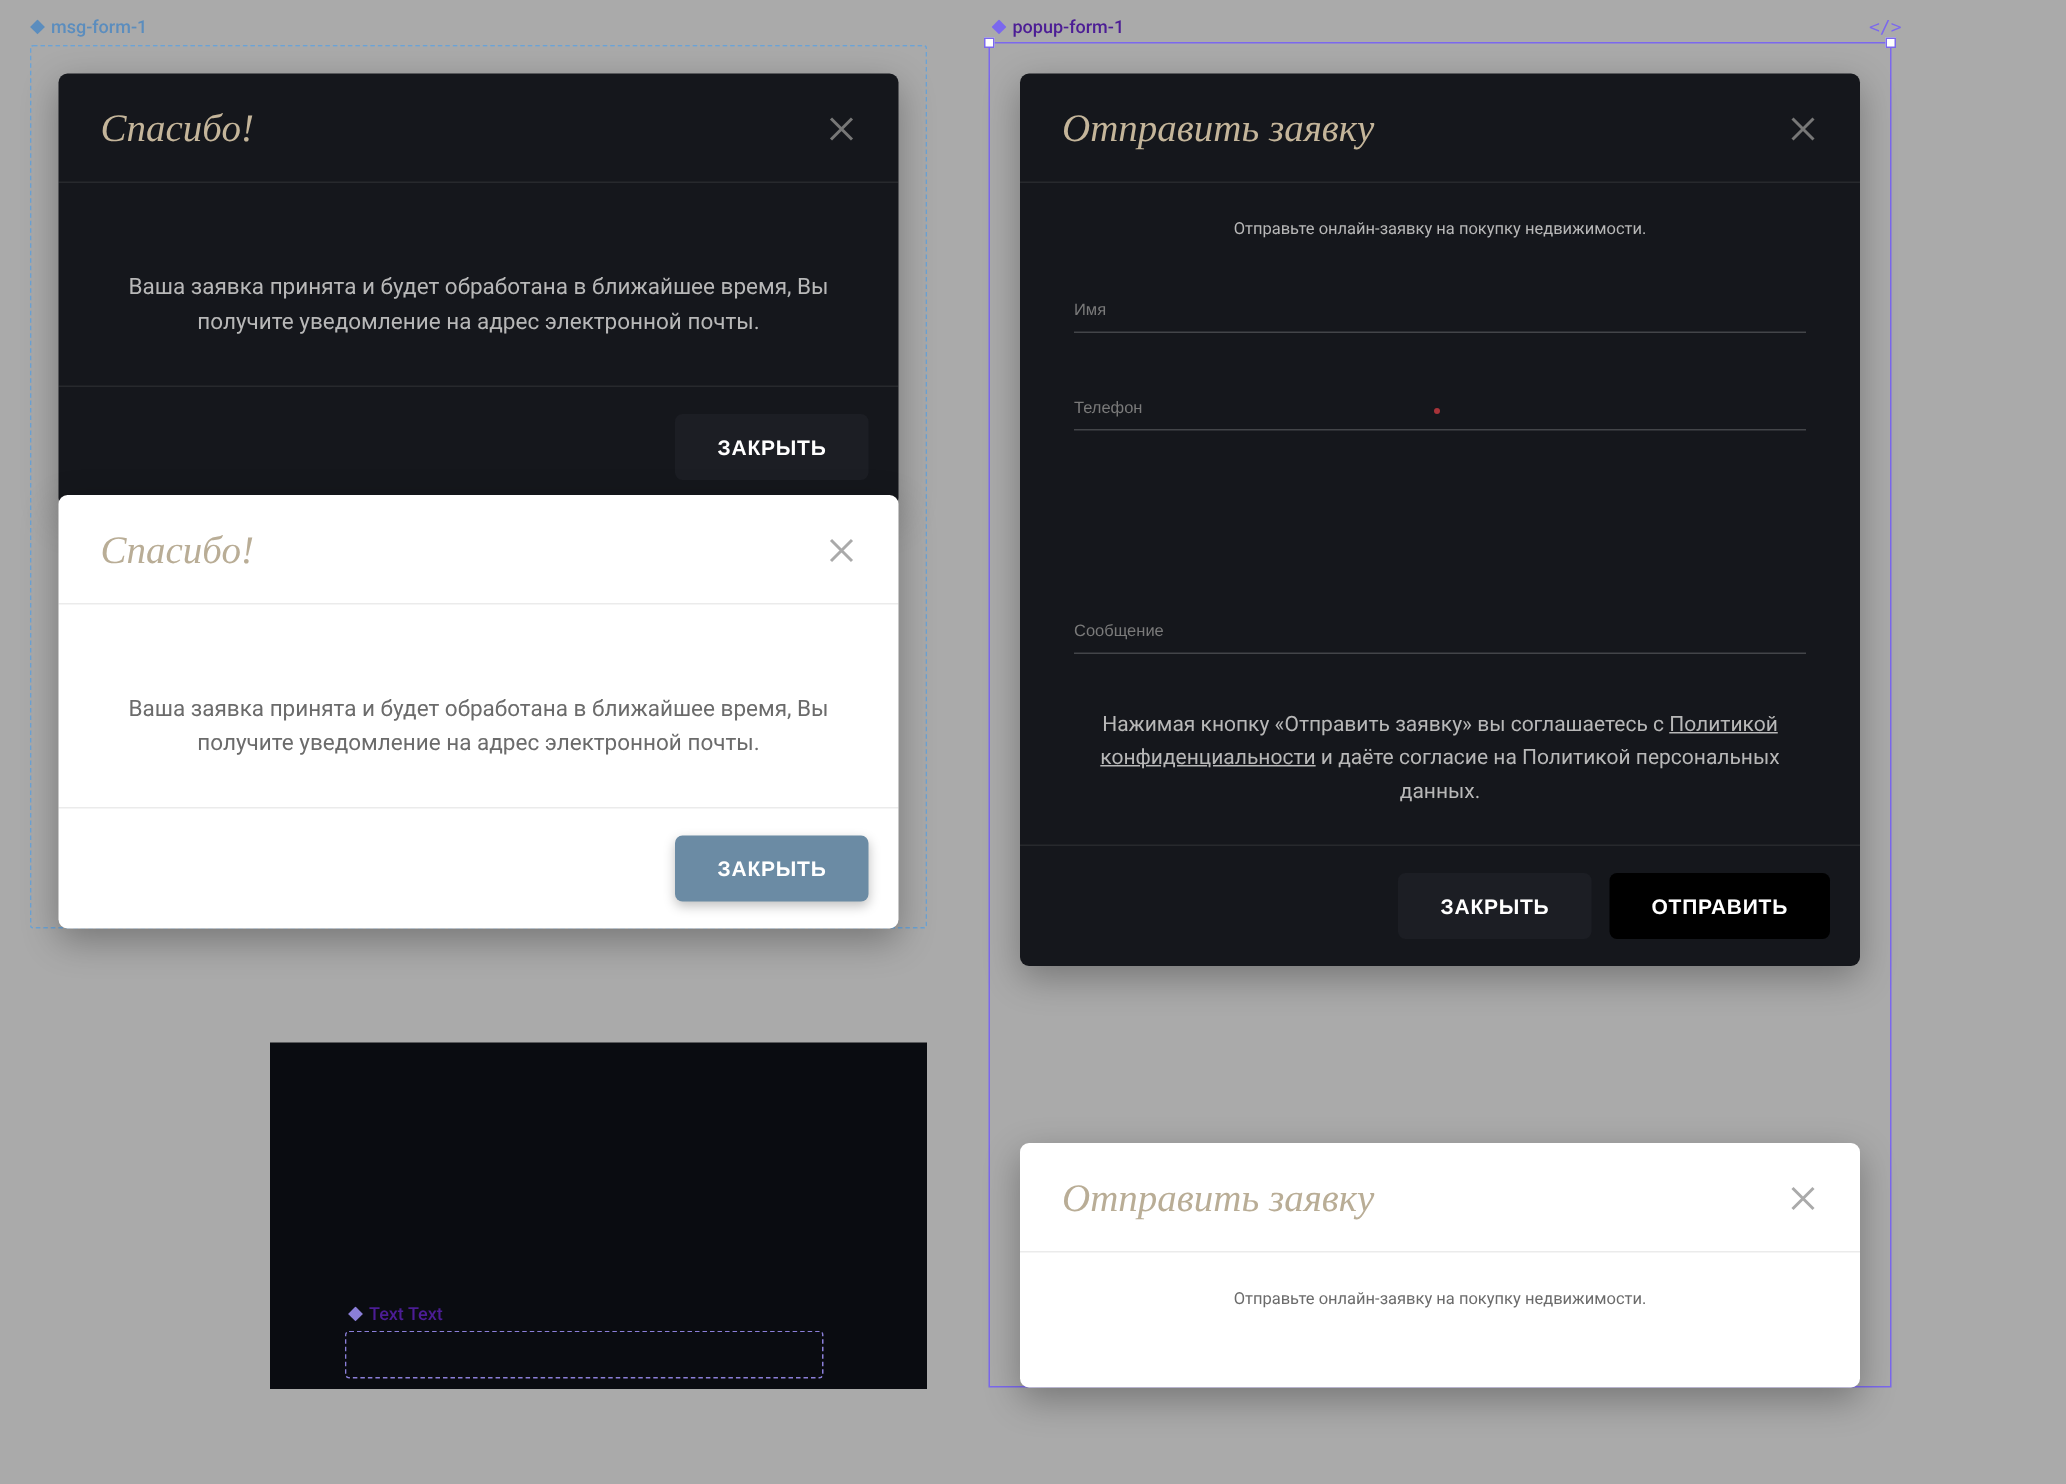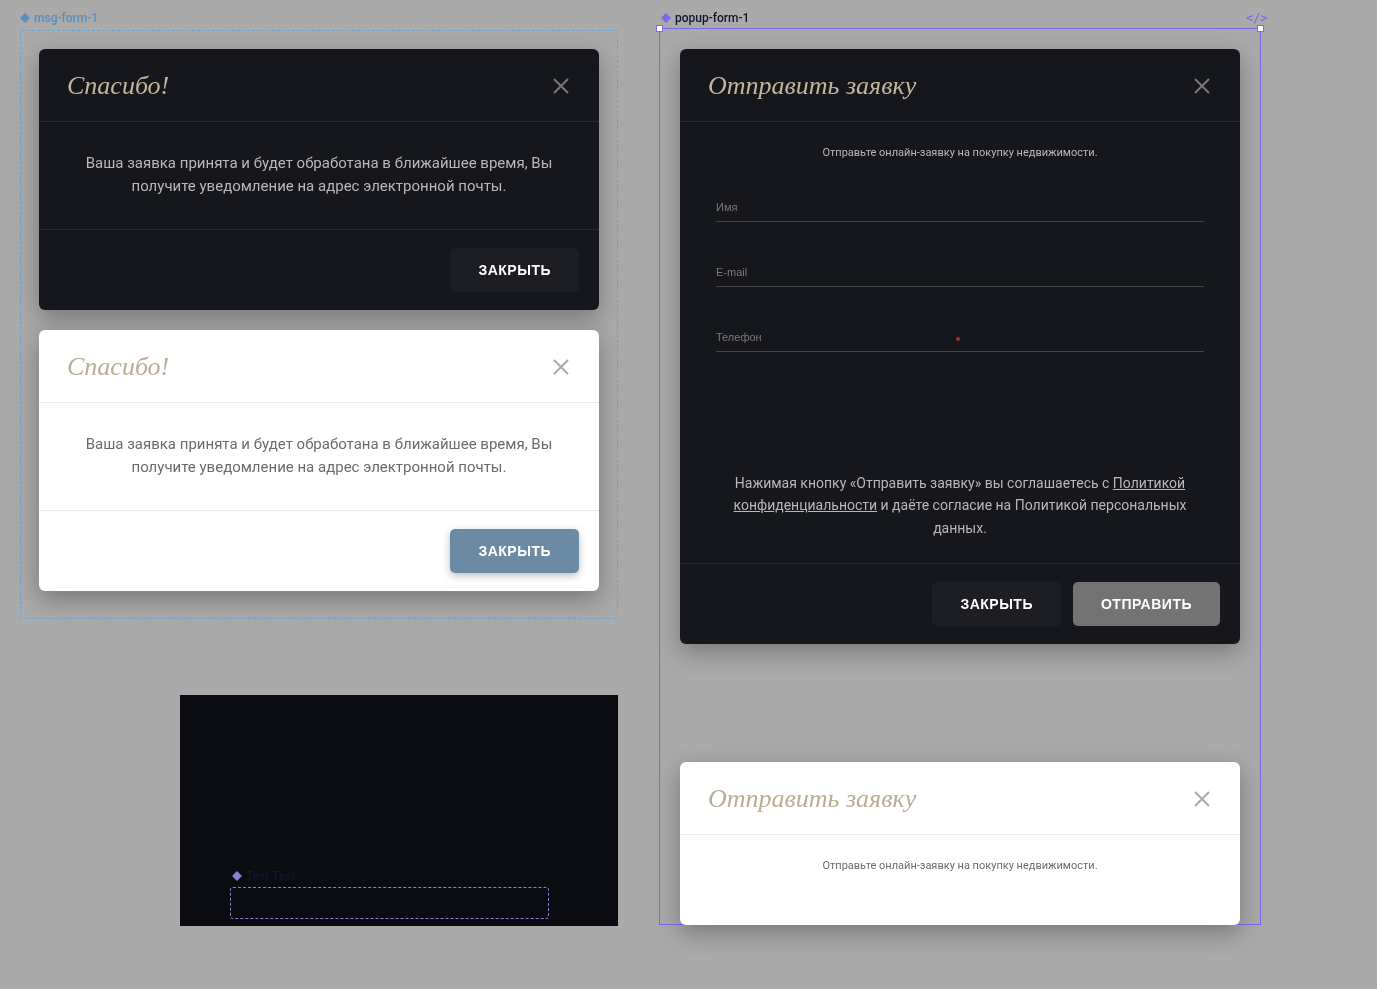--- a/index.html
+++ b/index.html
@@ -7,21 +7,21 @@
       background: #AAAAAA;
       font-family: -apple-system, BlinkMacSystemFont, "Segoe UI", Roboto, sans-serif;
       width: 1377px;
       height: 989px;
       overflow: hidden;
       position: relative;
     }
     .component-label {
       position: absolute;
       font-size: 12px;
-      color: #0f172a;
+      color: #4c1d95;
       font-weight: 500;
       display: flex;
       align-items: center;
       gap: 4px;
     }
     .component-label.blue { color: #5B8DBE; }
     .diamond {
       width: 10px;
       height: 10px;
       display: inline-block;
@@ -93,20 +93,21 @@
       text-align: center;
       border-bottom: 1px solid rgba(255,255,255,0.08);
     }
     .modal.light .modal-body {
       border-bottom: 1px solid rgba(0,0,0,0.08);
     }
     .modal-body-text {
       color: #B8B8B8;
       font-size: 15px;
       line-height: 1.5;
+      margin-top: 28px;
     }
     .modal.light .modal-body-text {
       color: #6B6B6B;
     }
     .modal-footer {
       padding: 18px 20px;
       display: flex;
       justify-content: flex-end;
       gap: 12px;
     }
@@ -122,21 +123,21 @@
     .btn-dark {
       background: #1C1E24;
       color: #FFFFFF;
     }
     .btn-blue {
       background: #6B8BA4;
       color: #FFFFFF;
       box-shadow: 0 3px 8px rgba(0,0,0,0.25);
     }
     .btn-red {
-      background: #737373;
+      background: #000000;
       color: #FFFFFF;
     }
     .form-body {
       padding: 24px 36px 10px 36px;
     }
     .form-intro {
       text-align: center;
       color: #B8B8B8;
       font-size: 11px;
       margin-bottom: 34px;
@@ -283,26 +284,26 @@
       <svg width="18" height="18" viewBox="0 0 18 18">
           <path d="M2 2 L16 16 M16 2 L2 16" stroke="#777" stroke-width="2"></path>
         </svg>
     </div>
   </div>
   <div class="form-body">
     <div class="form-intro">Отправьте онлайн-заявку на покупку недвижимости.</div>
     <div class="form-field">
       <input type="text" placeholder="Имя" style="">
     </div>
-    <div class="form-field">
-      <input type="text" placeholder="E-mail" style="">
-    </div>
     <div class="form-field extra-gap">
       <input type="text" placeholder="Телефон" style="">
       <div class="red-dot"></div>
+    </div>
+    <div class="form-field">
+      <input type="text" placeholder="Сообщение" style="">
     </div>
     <div class="consent">
       <span>Нажимая кнопку «Отправить заявку» вы соглашаетесь с </span><a href="#">Политикой конфиденциальности</a><span> и даёте согласие на Политикой персональных данных.</span>
     </div>
   </div>
   <div class="form-footer">
     <button class="btn btn-dark">ЗАКРЫТЬ</button>
     <button class="btn btn-red">ОТПРАВИТЬ</button>
   </div>
 </div>

